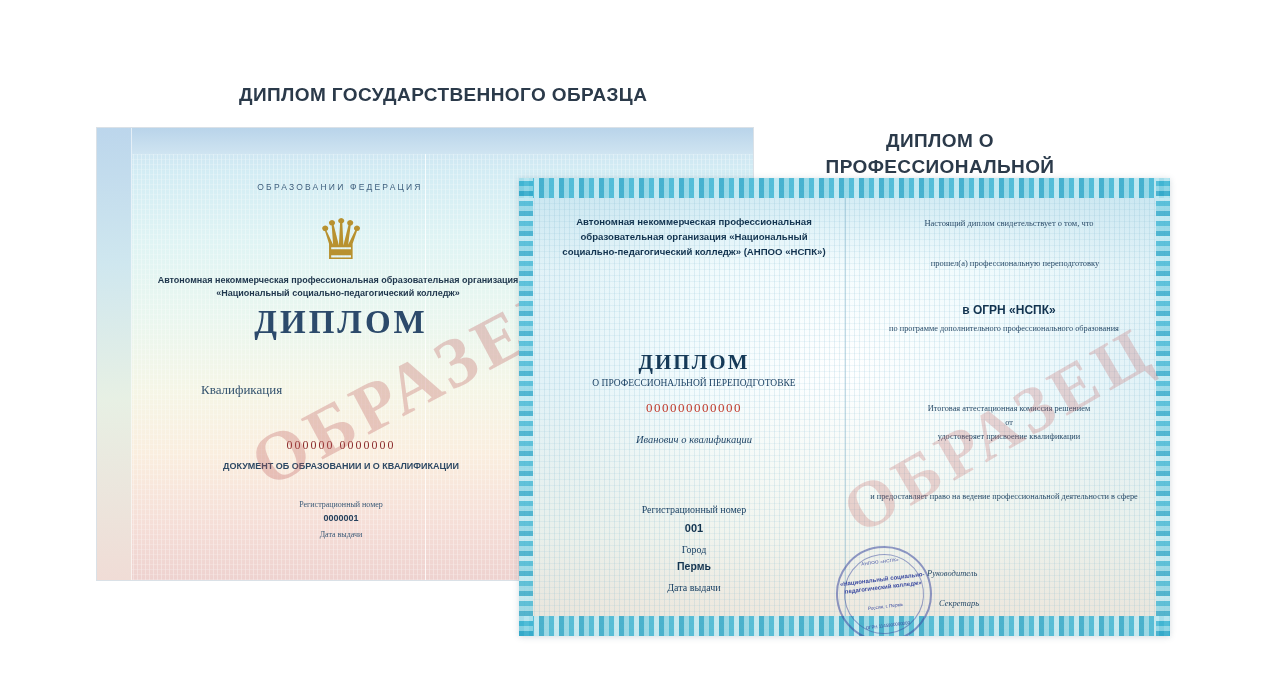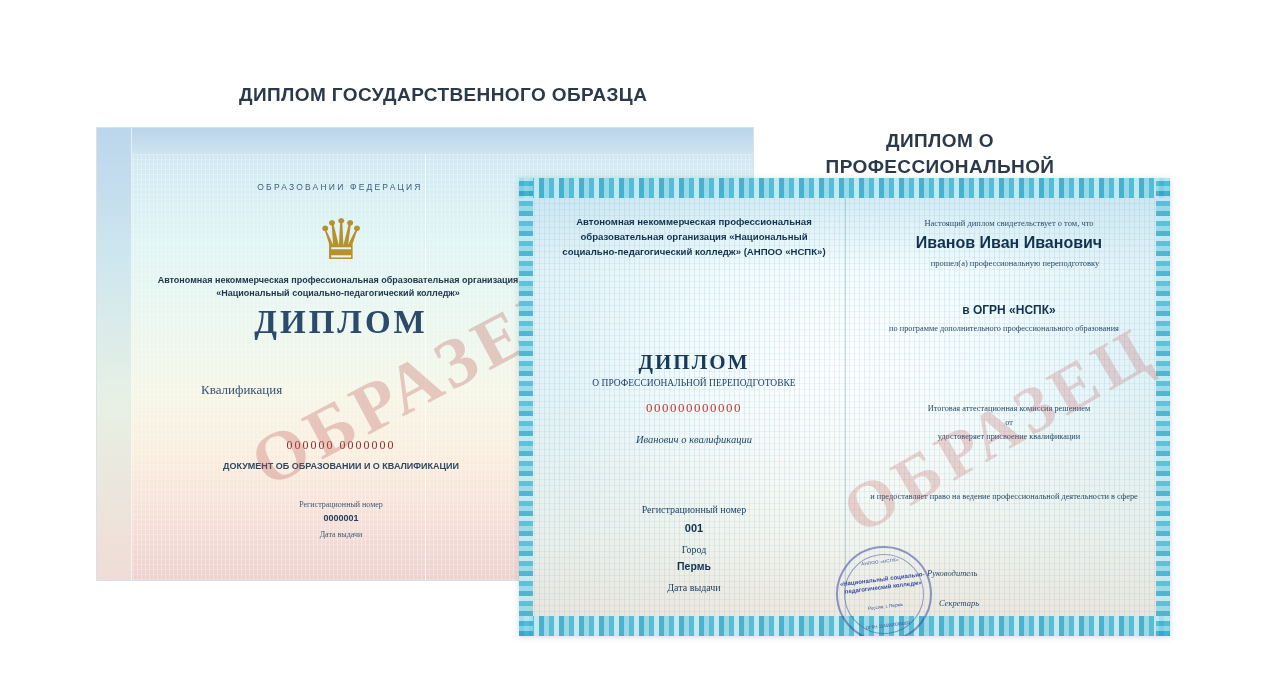--- a/index.html
+++ b/index.html
@@ -461,21 +461,20 @@
   <div class="pf" id="pf-subtitle">О ПРОФЕССИОНАЛЬНОЙ ПЕРЕПОДГОТОВКЕ</div>
   <div class="pf" id="pf-number">000000000000</div>
   <div class="pf" id="pf-doc-kind">Иванович о квалификации</div>
   <div class="pf" id="pf-reg-label">Регистрационный номер</div>
   <div class="pf" id="pf-reg-value">001</div>
   <div class="pf" id="pf-city-label">Город</div>
   <div class="pf" id="pf-city-value">Пермь</div>
   <div class="pf" id="pf-date-label">Дата выдачи</div>
 
   <div class="pf" id="pf-r-1">Настоящий диплом свидетельствует о том, что</div>
-  <div class="pf" id="pf-r-name">Иванов Иван Иванович</div>
   <div class="pf" id="pf-r-2">прошел(а) профессиональную переподготовку</div>
   <div class="pf" id="pf-r-org">в ОГРН «НСПК»</div>
   <div class="pf" id="pf-r-3">по программе дополнительного профессионального образования</div>
   <div class="pf" id="pf-r-4">Итоговая аттестационная комиссия решением</div>
   <div class="pf" id="pf-r-5">от</div>
   <div class="pf" id="pf-r-6">удостоверяет присвоение квалификации</div>
   <div class="pf" id="pf-r-7">и предоставляет право на ведение профессиональной деятельности в сфере</div>
   <div class="pf" id="pf-r-sign1">Руководитель</div>
   <div class="pf" id="pf-r-sign2">Секретарь</div>
 

